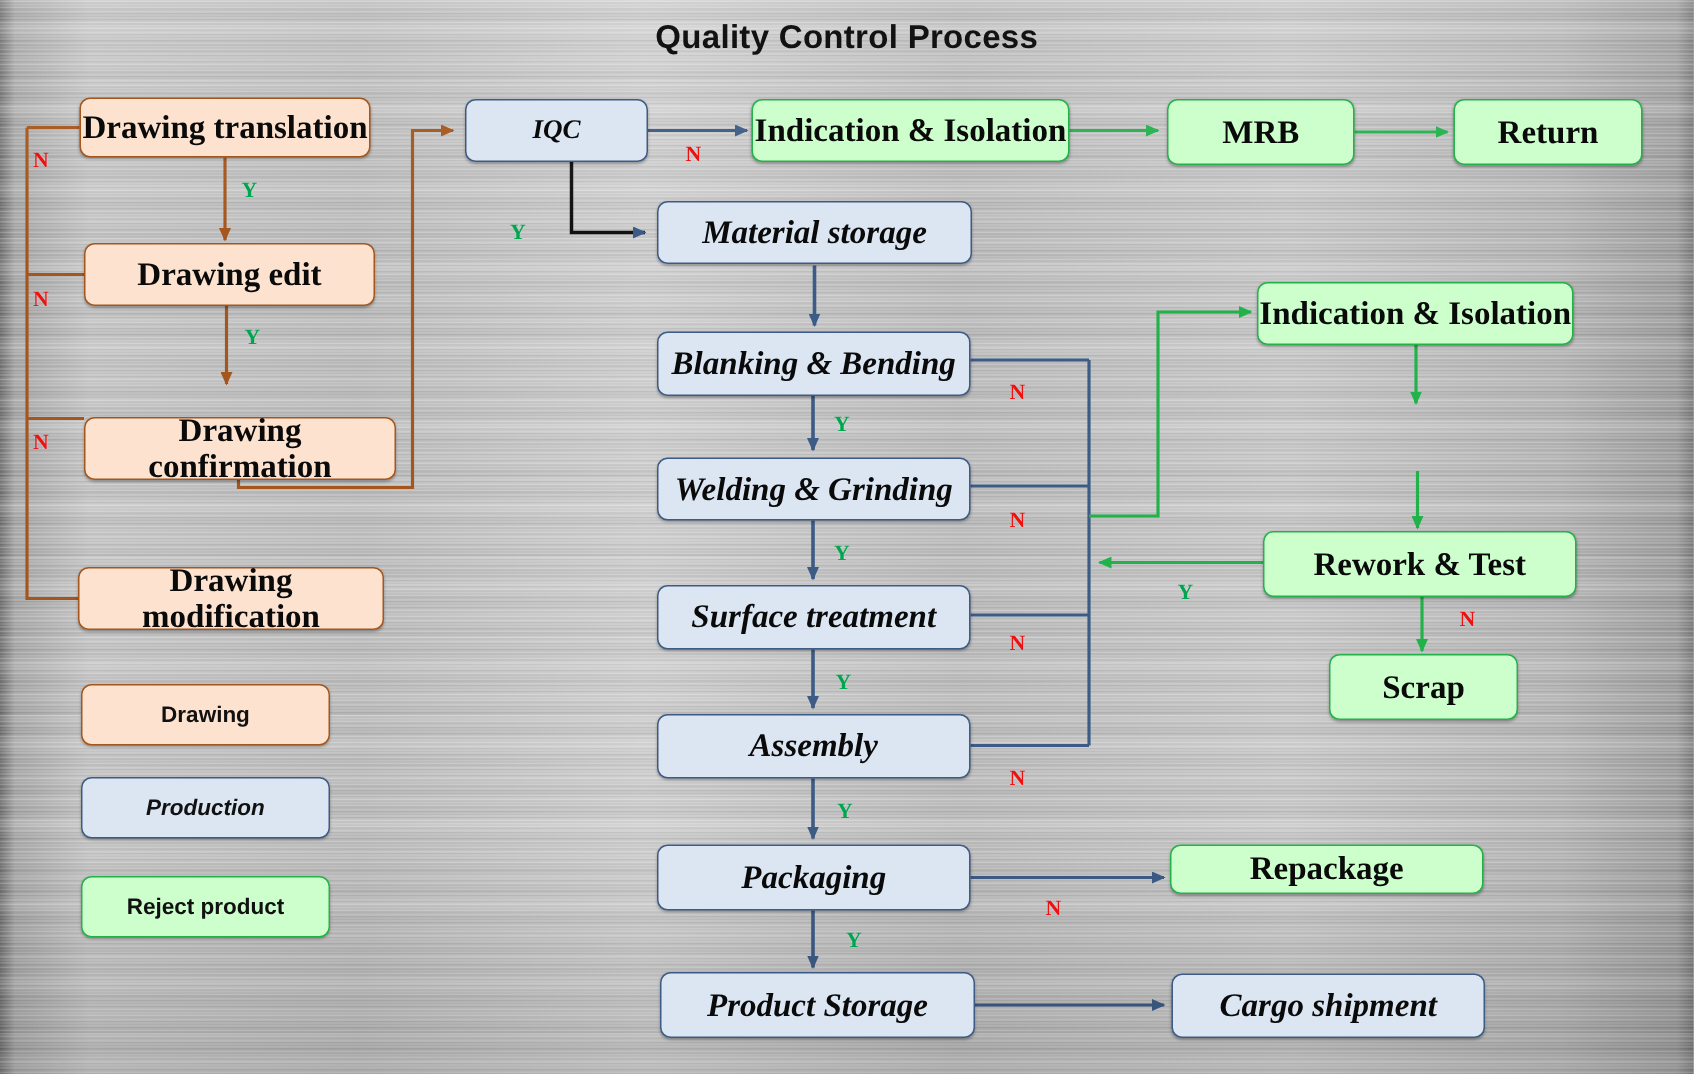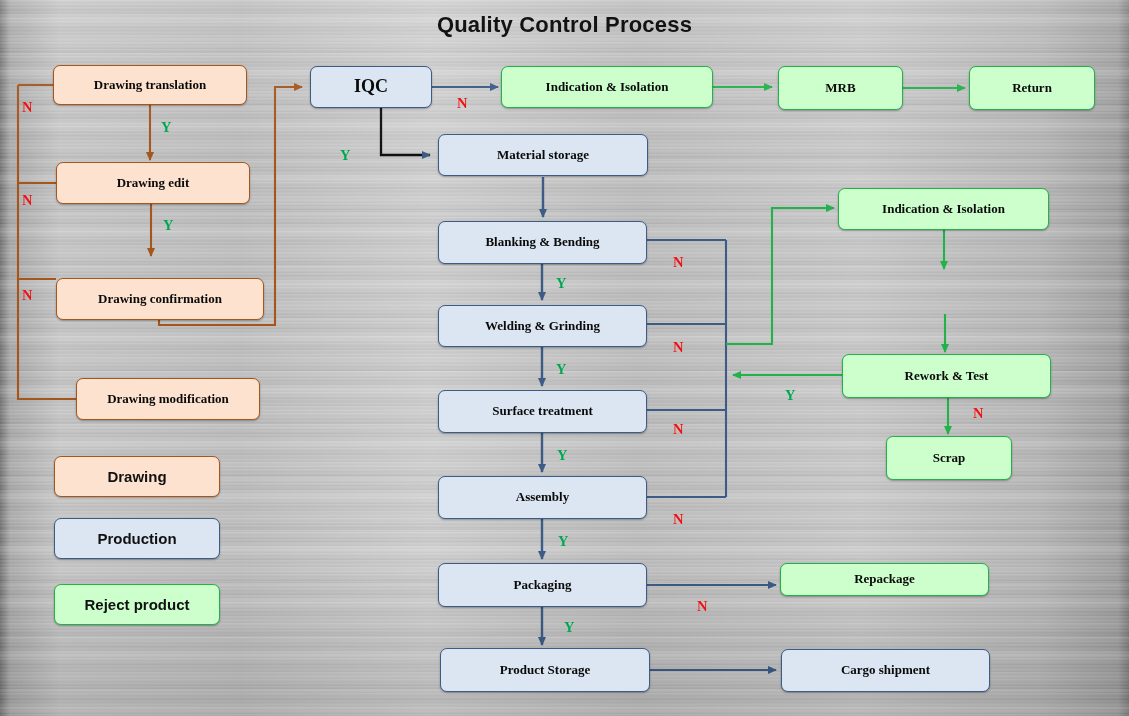--- a/index.html
+++ b/index.html
@@ -32,27 +32,27 @@
       rgba(0,0,0,0.00) 78%,rgba(0,0,0,0.10));
   }
 
   .svg-layer{position:absolute;left:0;top:0;width:1129px;height:716px;}
 
   .node{
     position:absolute;box-sizing:border-box;
     display:flex;align-items:center;justify-content:center;
     border-radius:7px;
     font-family:"Liberation Serif", serif;
-    font-weight:bold;font-size:13px;color:#0a0a0a;
+    font-weight:bold;font-size:22px;color:#0a0a0a;
     text-align:center;line-height:1.1;
     box-shadow:0 1px 2px rgba(0,0,0,0.30);
     z-index:3;
   }
   .n-draw{background:#fde3cf;border:1.6px solid #a5561d;}
-  .n-prod{background:#dce6f2;border:1.6px solid #3c5b85;}
+  .n-prod{background:#dce6f2;border:1.6px solid #3c5b85;font-style:italic;}
   .n-rej {background:#ccffcc;border:1.6px solid #25b14a;}
 
   .legend{
     position:absolute;box-sizing:border-box;
     display:flex;align-items:center;justify-content:center;
     border-radius:7px;
     font-family:"Liberation Sans", sans-serif;
     font-weight:bold;font-size:15px;color:#111;
     box-shadow:0 1px 2px rgba(0,0,0,0.30);
     z-index:3;
@@ -164,21 +164,21 @@
   <div class="lbl lbl-n" style="left:673px;top:421px;">N</div>
   <div class="lbl lbl-n" style="left:673px;top:511px;">N</div>
   <div class="lbl lbl-n" style="left:697px;top:598px;">N</div>
 
   <div class="lbl lbl-y" style="left:785px;top:387px;">Y</div>
   <div class="lbl lbl-n" style="left:973px;top:405px;">N</div>
 
   <div class="node n-draw" style="left:53px;top:65px;width:194px;height:40px;">Drawing translation</div>
   <div class="node n-draw" style="left:56px;top:162px;width:194px;height:42px;">Drawing edit</div>
   <div class="node n-draw" style="left:56px;top:258px;width:208px;height:42px;margin-top:20px;">Drawing confirmation</div>
-  <div class="node n-draw" style="left:52px;top:378px;width:184px;height:42px;margin-left:24px;">Drawing modification</div>
+  <div class="node n-draw" style="left:52px;top:378px;width:204px;height:42px;">Drawing modification</div>
 
   <div class="node n-prod" style="left:310px;top:66px;width:122px;height:42px;font-size:18px;">IQC</div>
   <div class="node n-prod" style="left:438px;top:134px;width:210px;height:42px;">Material storage</div>
   <div class="node n-prod" style="left:438px;top:221px;width:209px;height:43px;">Blanking &amp; Bending</div>
   <div class="node n-prod" style="left:438px;top:305px;width:209px;height:42px;">Welding &amp; Grinding</div>
   <div class="node n-prod" style="left:438px;top:390px;width:209px;height:43px;">Surface treatment</div>
   <div class="node n-prod" style="left:438px;top:476px;width:209px;height:43px;">Assembly</div>
   <div class="node n-prod" style="left:438px;top:563px;width:209px;height:44px;">Packaging</div>
   <div class="node n-prod" style="left:440px;top:648px;width:210px;height:44px;">Product Storage</div>
   <div class="node n-prod" style="left:781px;top:649px;width:209px;height:43px;">Cargo shipment</div>

